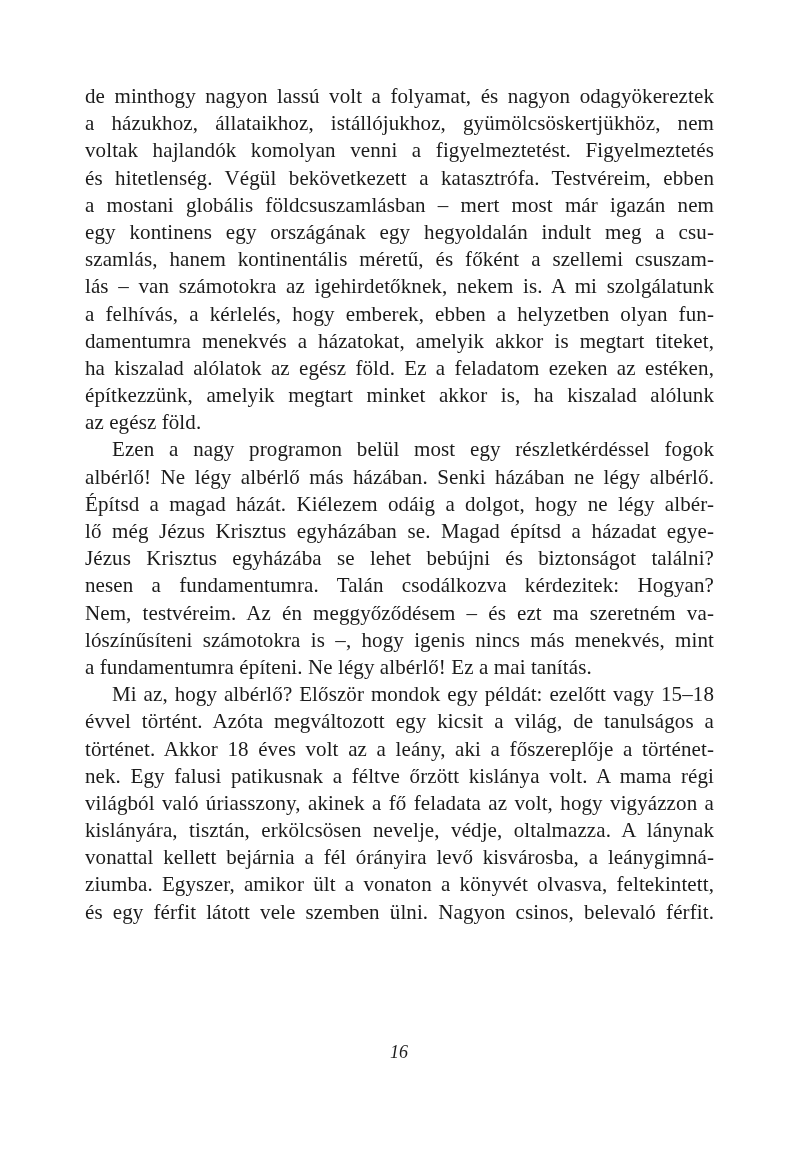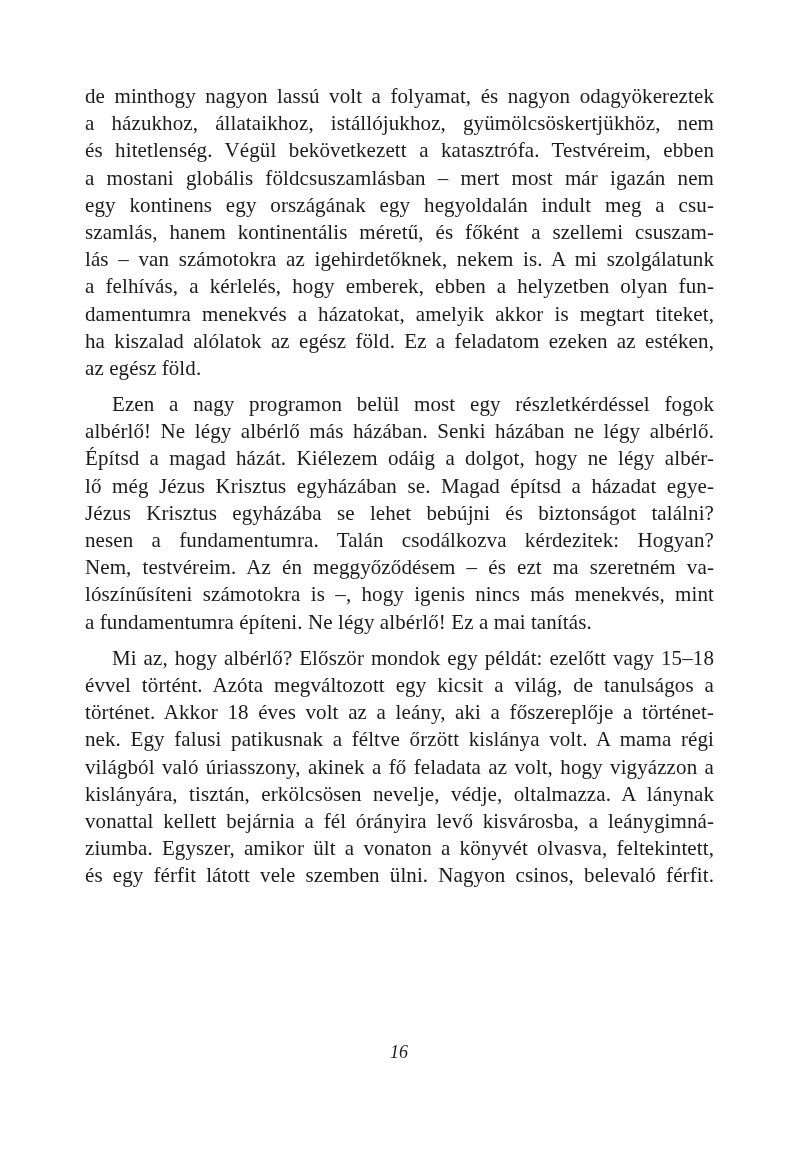--- a/index.html
+++ b/index.html
@@ -29,21 +29,20 @@
   .line {
     font-size: 21px;
     line-height: 27.2px;
     height: 27.2px;
     text-align: justify;
     text-align-last: justify;
     letter-spacing: 0.1px;
   }
   .line.indent {
     text-indent: 27px;
-    margin-top: 9px;
   }
   .line.para-end {
     text-align-last: left;
   }
   .page-number {
     position: absolute;
     top: 1038px;
     left: 0;
     width: 100%;
     text-align: center;
@@ -53,28 +52,30 @@
   }
 </style>
 </head>
 <body>
 
 <div class="page">
   <div class="text-block" id="text-block">
       <div class="paragraph">
         <div class="line">de minthogy nagyon lassú volt a folyamat, és nagyon odagyökereztek</div>
         <div class="line">a házukhoz, állataikhoz, istállójukhoz, gyümölcsöskertjükhöz, nem</div>
+        <div class="line">voltak hajlandók komolyan venni a figyelmeztetést. Figyelmeztetés</div>
         <div class="line">és hitetlenség. Végül bekövetkezett a katasztrófa. Testvéreim, ebben</div>
         <div class="line">a mostani globális földcsuszamlásban – mert most már igazán nem</div>
         <div class="line">egy kontinens egy országának egy hegyoldalán indult meg a csu-</div>
         <div class="line">szamlás, hanem kontinentális méretű, és főként a szellemi csuszam-</div>
         <div class="line">lás – van számotokra az igehirdetőknek, nekem is. A mi szolgálatunk</div>
         <div class="line">a felhívás, a kérlelés, hogy emberek, ebben a helyzetben olyan fun-</div>
         <div class="line">damentumra menekvés a házatokat, amelyik akkor is megtart titeket,</div>
         <div class="line">ha kiszalad alólatok az egész föld. Ez a feladatom ezeken az estéken,</div>
+        <div class="line">építkezzünk, amelyik megtart minket akkor is, ha kiszalad alólunk</div>
         <div class="line para-end">az egész föld.</div>
       </div>
       <div class="paragraph">
         <div class="line indent">Ezen a nagy programon belül most egy részletkérdéssel fogok</div>
         <div class="line">albérlő! Ne légy albérlő más házában. Senki házában ne légy albérlő.</div>
         <div class="line">Építsd a magad házát. Kiélezem odáig a dolgot, hogy ne légy albér-</div>
         <div class="line">lő még Jézus Krisztus egyházában se. Magad építsd a házadat egye-</div>
         <div class="line">Jézus Krisztus egyházába se lehet bebújni és biztonságot találni?</div>
         <div class="line">nesen a fundamentumra. Talán csodálkozva kérdezitek: Hogyan?</div>
         <div class="line">Nem, testvéreim. Az én meggyőződésem – és ezt ma szeretném va-</div>

